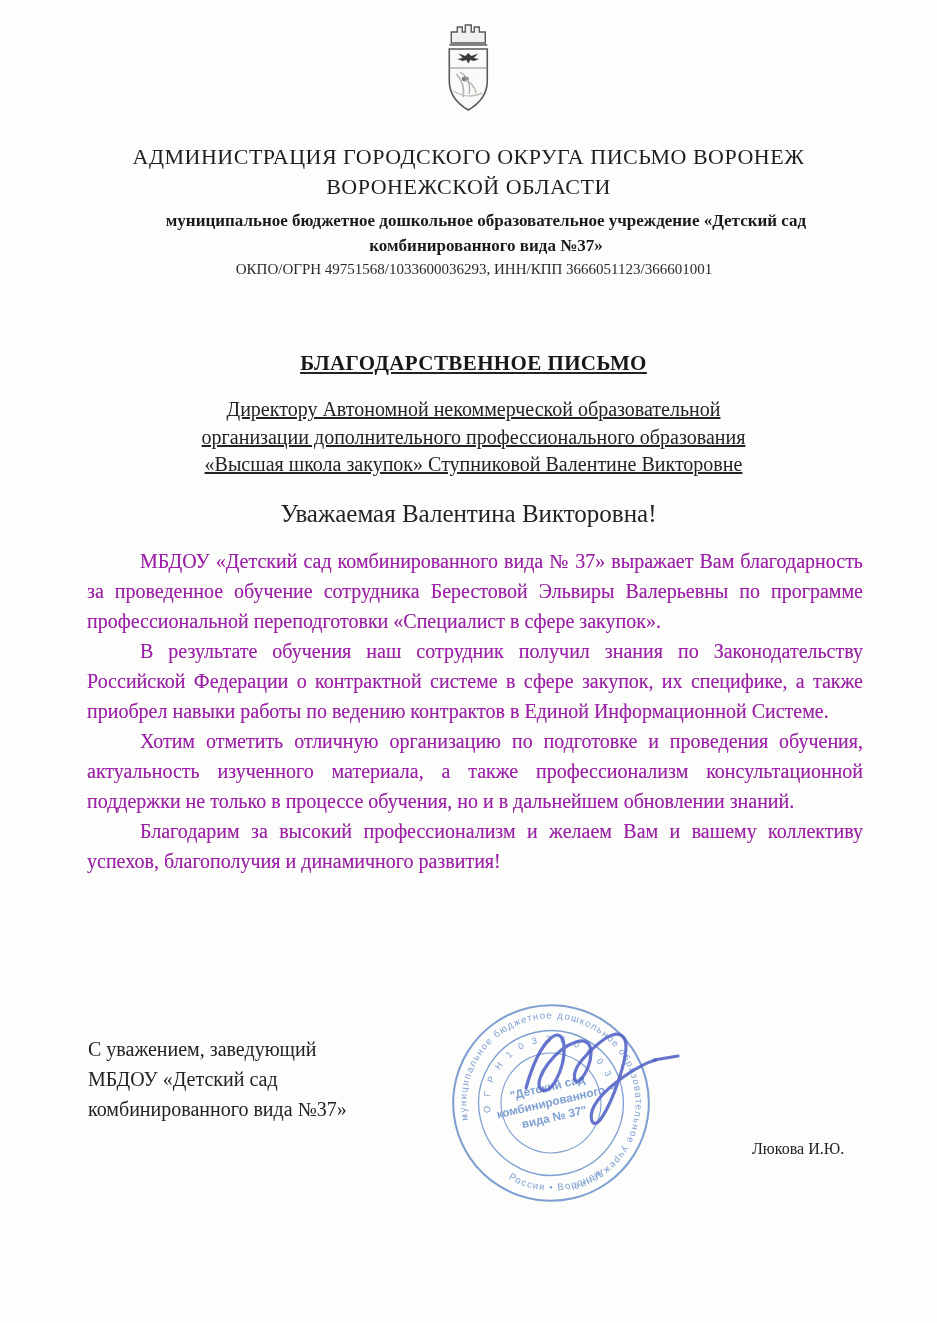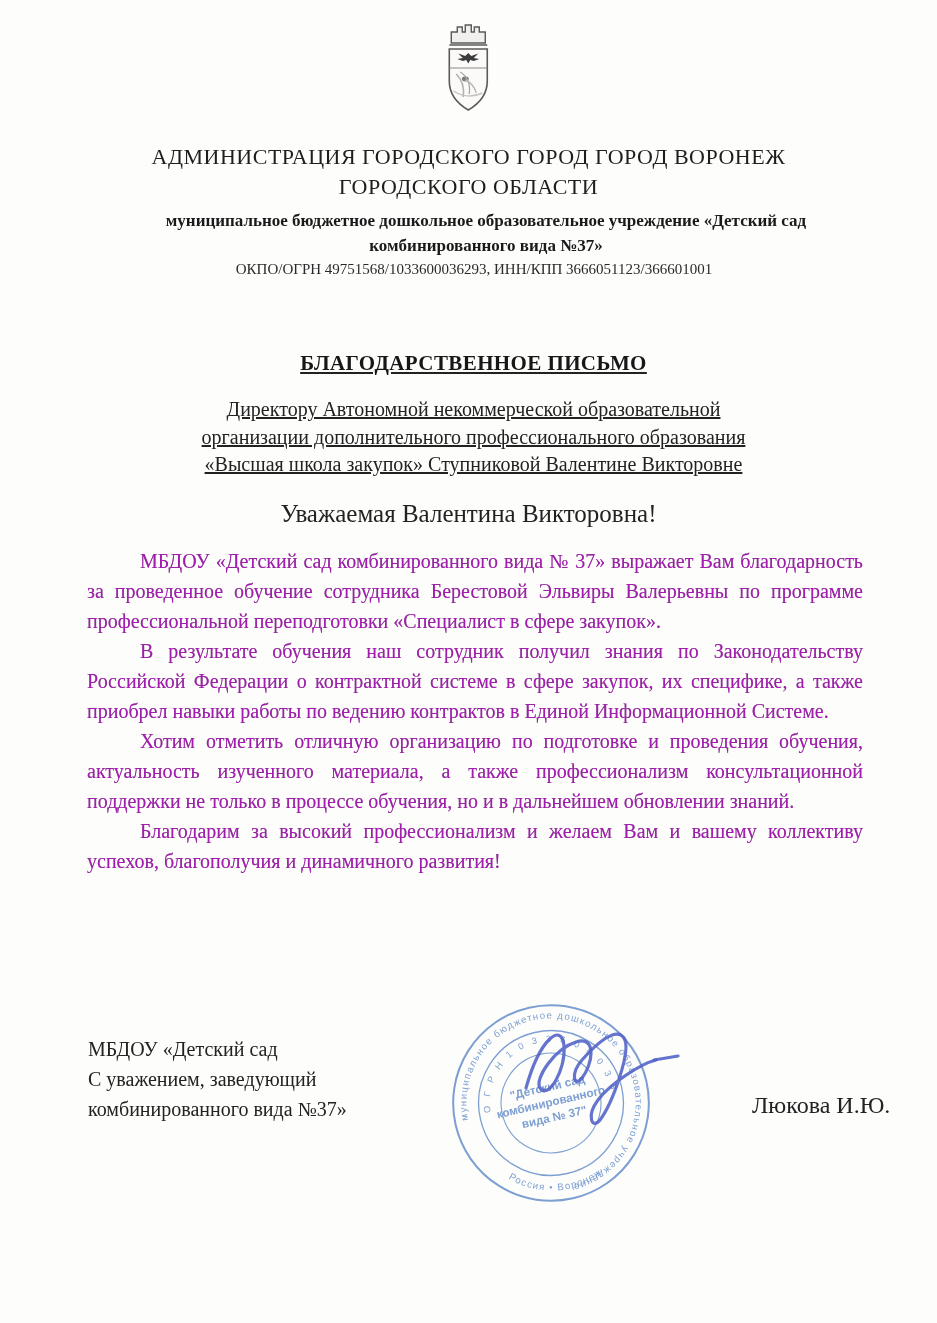--- a/index.html
+++ b/index.html
@@ -35,22 +35,22 @@
   .body-text { position: absolute; top: 546px; left: 87px; width: 776px; }
   .body-text p {
     margin: 0; font-size: 20px; line-height: 30px;
     text-align: justify; text-indent: 53px; color: #a21caf;
     text-shadow: 0 0 0.4px rgba(0,0,0,0.35);
   }
 
   
   .sig-block { position: absolute; top: 1034px; left: 88px;
                font-size: 20px; line-height: 30px; color: #222; }
-  .sig-name  { position: absolute; top: 1092px; left: 752px;
-               font-size: 24px; color: #222; }
+  .sig-name  { position: absolute; top: 1140px; left: 752px;
+               font-size: 16px; color: #222; }
 
   
   .stamp { position: absolute; top: 996px; left: 444px; width: 214px; height: 214px;
            transform: rotate(-13deg); opacity: 0.88; }
   .stamp text { fill: #6d93cc; }
   .stamp .ring  { font-family: "Liberation Sans", sans-serif; font-size: 9.5px; letter-spacing: 1.2px; }
   .stamp .ogrn  { font-family: "Liberation Sans", sans-serif; font-size: 9px; letter-spacing: 3px; }
   .stamp .center{ font-family: "Liberation Sans", sans-serif; font-size: 11.5px; font-weight: bold; }
   .stamp circle { fill: none; stroke: #6d93cc; }
 
@@ -74,22 +74,22 @@
     <path d="M36,31 l-3,3 l-7,-2.5 l4.5,4.5 l-5.5,1 l5.5,2 l3.5,-1 l2,3.5 l2,-3.5 l3.5,1 l5.5,-2 l-5.5,-1 l4.5,-4.5 l-7,2.5 Z" fill="#3c3c3c"></path>
 
     <ellipse cx="33" cy="57" rx="3.5" ry="2.4" fill="#7d7d7d"></ellipse>
     <path d="M24,52 q9,9 7,23" stroke="#b3b1ae" stroke-width="1.6" fill="none"></path>
     <path d="M28,50 q11,7 9,22" stroke="#a8a6a3" stroke-width="1.3" fill="none"></path>
     <path d="M33,58 q8,3 11,13" stroke="#b9b7b4" stroke-width="1.4" fill="none"></path>
     <path d="M21,69 q15,9 29,2" stroke="#c4c2bf" stroke-width="1.4" fill="none"></path>
   </svg>
 
   <div class="letterhead">
-    <div class="org-main">АДМИНИСТРАЦИЯ ГОРОДСКОГО ГОРОД ГОРОД ВОРОНЕЖ</div>
-    <div class="org-main">ГОРОДСКОГО ОБЛАСТИ</div>
+    <div class="org-main">АДМИНИСТРАЦИЯ ГОРОДСКОГО ОКРУГА ПИСЬМО ВОРОНЕЖ</div>
+    <div class="org-main">ВОРОНЕЖСКОЙ ОБЛАСТИ</div>
     <div class="org-sub">муниципальное бюджетное дошкольное образовательное учреждение «Детский сад</div>
     <div class="org-sub" style="margin-top:0;">комбинированного вида №37»</div>
     <div class="org-addr" style="margin-top:0;padding-left:11px;">ОКПО/ОГРН 49751568/1033600036293, ИНН/КПП 3666051123/366601001</div>
   </div>
 
   <div class="title-block">
     <div class="letter-title">БЛАГОДАРСТВЕННОЕ ПИСЬМО</div>
     <div class="addressee">
       <div>Директору Автономной некоммерческой образовательной</div>
       <div>организации дополнительного профессионального образования</div>
@@ -100,22 +100,22 @@
   <div class="salutation">Уважаемая Валентина Викторовна!</div>
 
   <div class="body-text">
     <p>МБДОУ «Детский сад комбинированного вида № 37» выражает Вам благодарность за проведенное обучение сотрудника Берестовой Эльвиры Валерьевны по программе профессиональной переподготовки «Специалист в сфере закупок».</p>
     <p>В результате обучения наш сотрудник получил знания по Законодательству Российской Федерации о контрактной системе в сфере закупок, их специфике, а также приобрел навыки работы по ведению контрактов в Единой Информационной Системе.</p>
     <p>Хотим отметить отличную организацию по подготовке и проведения обучения, актуальность изученного материала, а также профессионализм консультационной поддержки не только в процессе обучения, но и в дальнейшем обновлении знаний.</p>
     <p>Благодарим за высокий профессионализм и желаем Вам и вашему коллективу успехов, благополучия и динамичного развития!</p>
   </div>
 
   <div class="sig-block">
+    <div>С уважением, заведующий</div>
     <div>МБДОУ «Детский сад</div>
-    <div>С уважением, заведующий</div>
     <div>комбинированного вида №37»</div>
   </div>
 
   <svg class="stamp" viewBox="0 0 210 210" aria-hidden="true">
     <defs>
       <path id="ringPath" d="M 22,105 A 83,83 0 1 1 188,105 A 83,83 0 1 1 22,105"></path>
       <path id="bottomPath" d="M 42,162 A 83,83 0 0 0 168,162"></path>
       <path id="ogrnPath" d="M 45,105 A 60,60 0 1 1 165,105"></path>
     </defs>
     <circle cx="105" cy="105" r="96" stroke-width="2"></circle>

